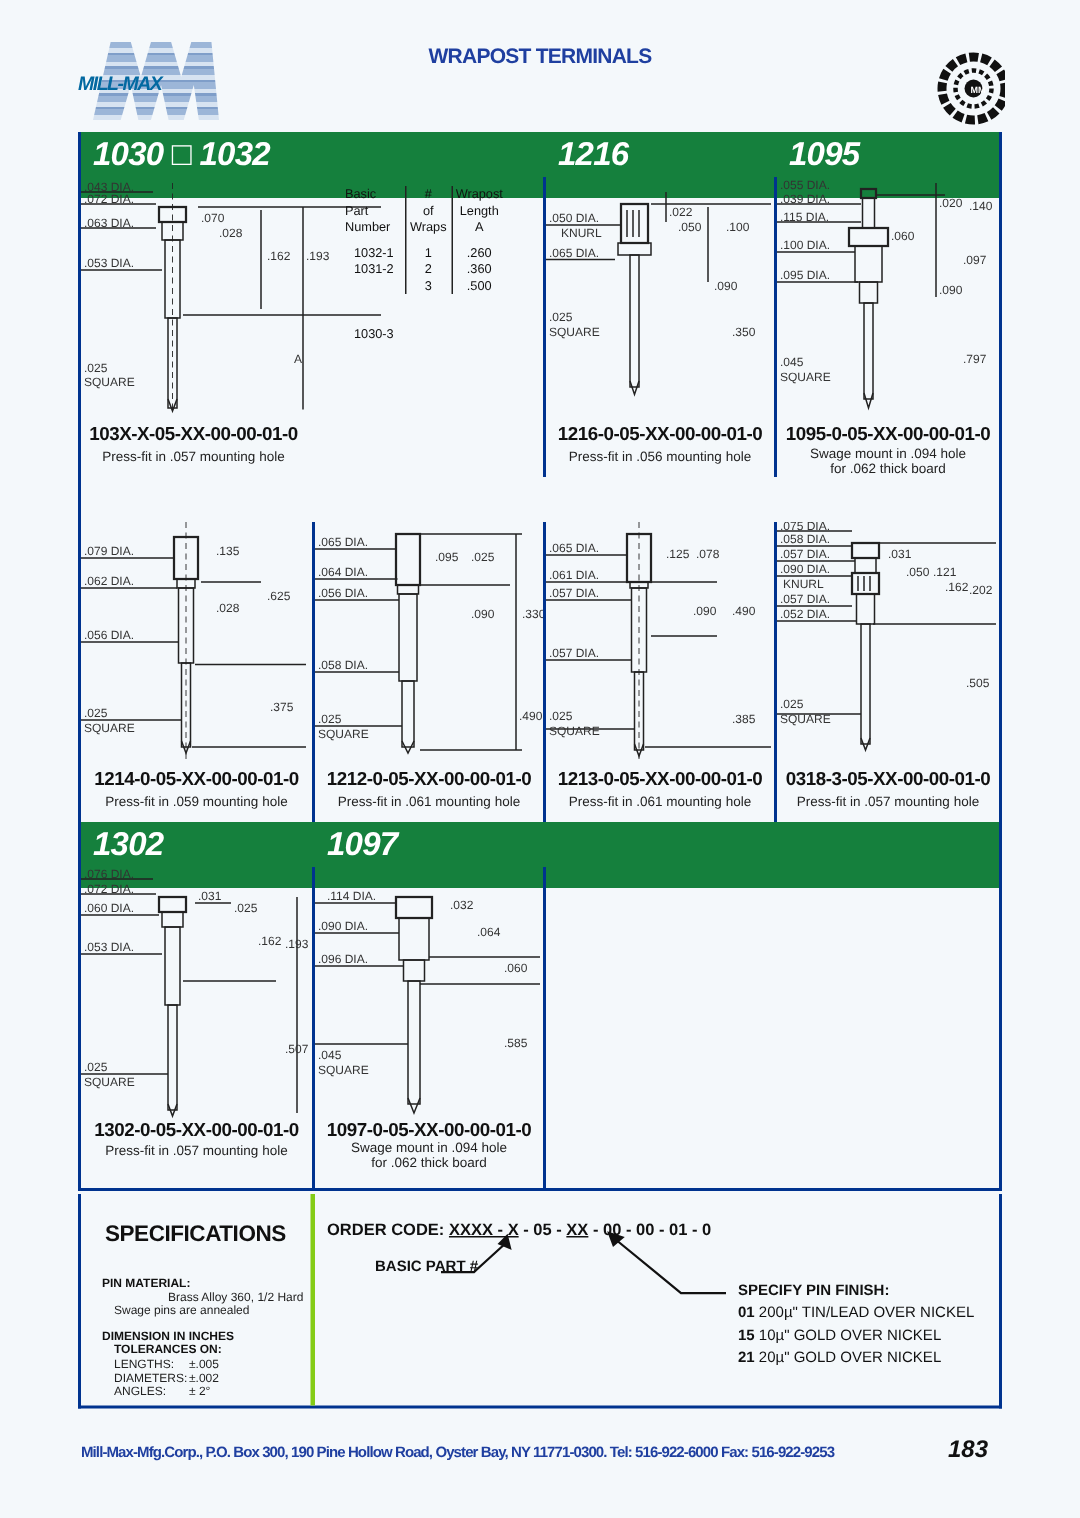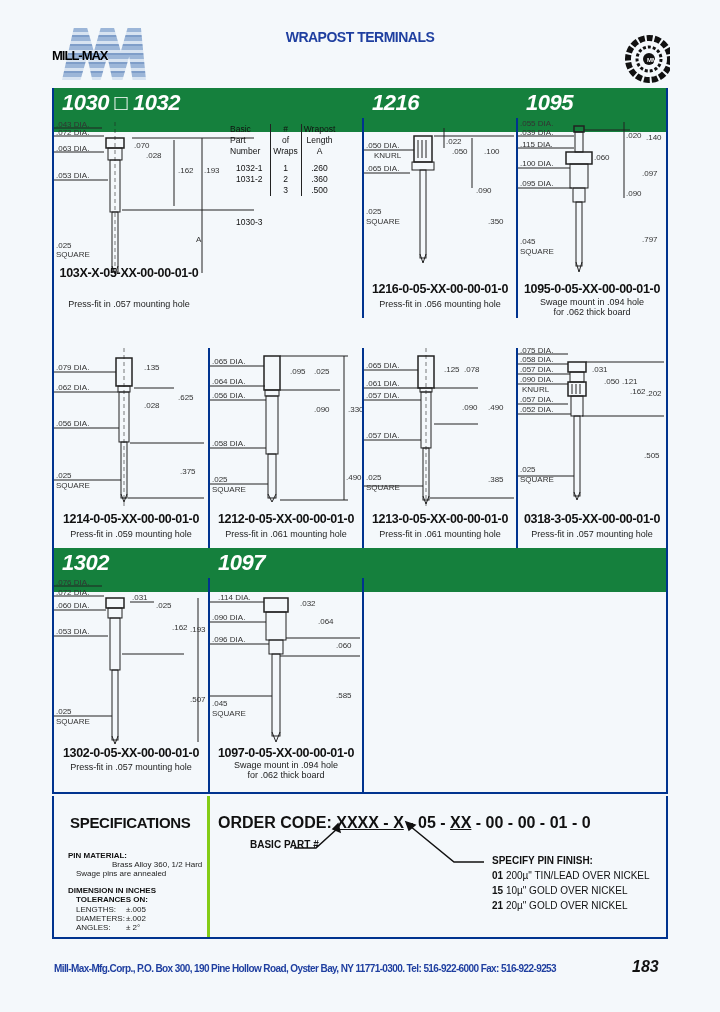--- a/index.html
+++ b/index.html
@@ -3,21 +3,21 @@
 <meta charset="utf-8">
 <style>
   * { box-sizing: border-box; margin: 0; padding: 0; }
   html, body { width: 720px; height: 1012px; background: #f4f8fb; overflow: hidden; }
   body { position: relative; font-family: "Liberation Sans", sans-serif; color: #111; }
 
   .logo { position: absolute; left: 50px; top: 28px; width: 100px; height: 52px; }
   .logo-bars { position: absolute; left: 12px; top: 0; width: 84px; height: 52px;
     background: repeating-linear-gradient(180deg, #9cb6d8 0 4px, #d7e3f1 4px 7px, #7f9ec9 7px 9px); 
     clip-path: polygon(0 100%, 14% 0, 30% 0, 38% 45%, 46% 0, 62% 0, 70% 45%, 78% 0, 94% 0, 100% 100%, 84% 100%, 80% 55%, 72% 100%, 60% 100%, 54% 55%, 46% 100%, 36% 100%, 30% 55%, 22% 100%); }
-  .logo-text { position: absolute; left: 2px; top: 20px; font-size: 13px; font-weight: bold; letter-spacing: -1px; color: #000000; }
+  .logo-text { position: absolute; left: 2px; top: 20px; font-size: 13px; font-weight: bold; letter-spacing: -1px; font-style: italic; color: #0369a1; }
   .page-title { position: absolute; left: 0; width: 720px; top: 29px; text-align: center; font-size: 14px; font-weight: bold; color: #1f3fa0; letter-spacing: -0.5px; }
   .seal { position: absolute; left: 624px; top: 30px; width: 46px; height: 56px; }
 
   .grid { position: absolute; left: 52px; top: 88px; width: 616px; height: 706px; border: 2px solid #00338f; border-top: none; }
   .band { position: absolute; left: 0; width: 612px; height: 44px; background: #15803d; }
   .band .num { position: absolute; top: 2px; font-size: 22px; font-weight: bold; font-style: italic; color: #fff; letter-spacing: -0.5px; }
   .cell { position: absolute; border-right: 2px solid #00338f; }
   .cell.last { border-right: none; }
   .cell svg { position: absolute; left: 0; top: 0; }
   .pn { position: absolute; left: 0; width: 100%; text-align: center; font-weight: bold; font-size: 12.5px; letter-spacing: -0.3px; }
@@ -26,21 +26,21 @@
 
   .wrap-table { position: absolute; left: 176px; top: 6px; font-size: 8.5px; }
   .wrap-table .col { position: absolute; top: 0; text-align: center; line-height: 11px; }
   .wrap-table .col.bl { border-left: 1px solid #222; }
 
   .spec-box { position: absolute; left: 52px; top: 796px; width: 616px; height: 143px; border: 2px solid #00338f; border-top: none; }
   .spec-left { position: absolute; left: 0; top: 0; width: 156px; height: 141px; border-right: 3px solid #84cc16; }
   .spec-title { position: absolute; left: 16px; top: 18px; font-size: 15px; font-weight: bold; letter-spacing: -0.3px; }
   .spec-line { position: absolute; font-size: 8px; color: #222; white-space: nowrap; }
   .spec-line.b { font-weight: bold; color: #111; }
-  .order { position: absolute; left: 164px; top: 18px; font-size: 16px; font-weight: bold; white-space: nowrap; }
+  .order { position: absolute; left: 164px; top: 18px; font-size: 11px; font-weight: bold; white-space: nowrap; }
   .order u { text-decoration: underline; }
   .basic { position: absolute; left: 164px; top: 43px; font-size: 10px; font-weight: bold; padding-left: 32px; }
   .finish-title { position: absolute; left: 438px; top: 59px; font-size: 10px; font-weight: bold; }
   .finish { position: absolute; left: 438px; font-size: 10px; white-space: nowrap; }
   .finish b { font-weight: bold; }
   .footer { position: absolute; left: 54px; top: 963px; font-size: 10px; font-weight: bold; letter-spacing: -0.6px; color: #1f3fa0; white-space: nowrap; }
   .page-num { position: absolute; left: 632px; top: 958px; font-size: 16px; font-weight: bold; font-style: italic; color: #111; }
 </style>
 </head>
 <body>
@@ -118,21 +118,21 @@
       <div class="col bl" style="left:71px; width:36px;">
         <div>Wrapost</div>
         <div>Length</div>
         <div>A</div>
         <div style="height:6px;"></div>
         <div>.260</div>
         <div>.360</div>
         <div>.500</div>
       </div>
     </div>
-    <div class="pn" style="top:148px; width:150px;">103X-X-05-XX-00-00-01-0</div>
+    <div class="pn" style="top:164px; width:150px;">103X-X-05-XX-00-00-01-0</div>
     <div class="note" style="top:181px; width:150px;">Press-fit in .057 mounting hole</div>
   </div>
 
   <div class="cell" style="left:310px; top:30px; width:154px; height:200px;">
     <svg width="152" height="160">
       <g stroke="#222" fill="none" stroke-width="1">
         <rect x="50" y="18" width="18" height="26" stroke-width="1.5"></rect>
         <line x1="54" y1="22" x2="54" y2="40"></line>
           <line x1="58" y1="22" x2="58" y2="40"></line>
           <line x1="62" y1="22" x2="62" y2="40"></line>

